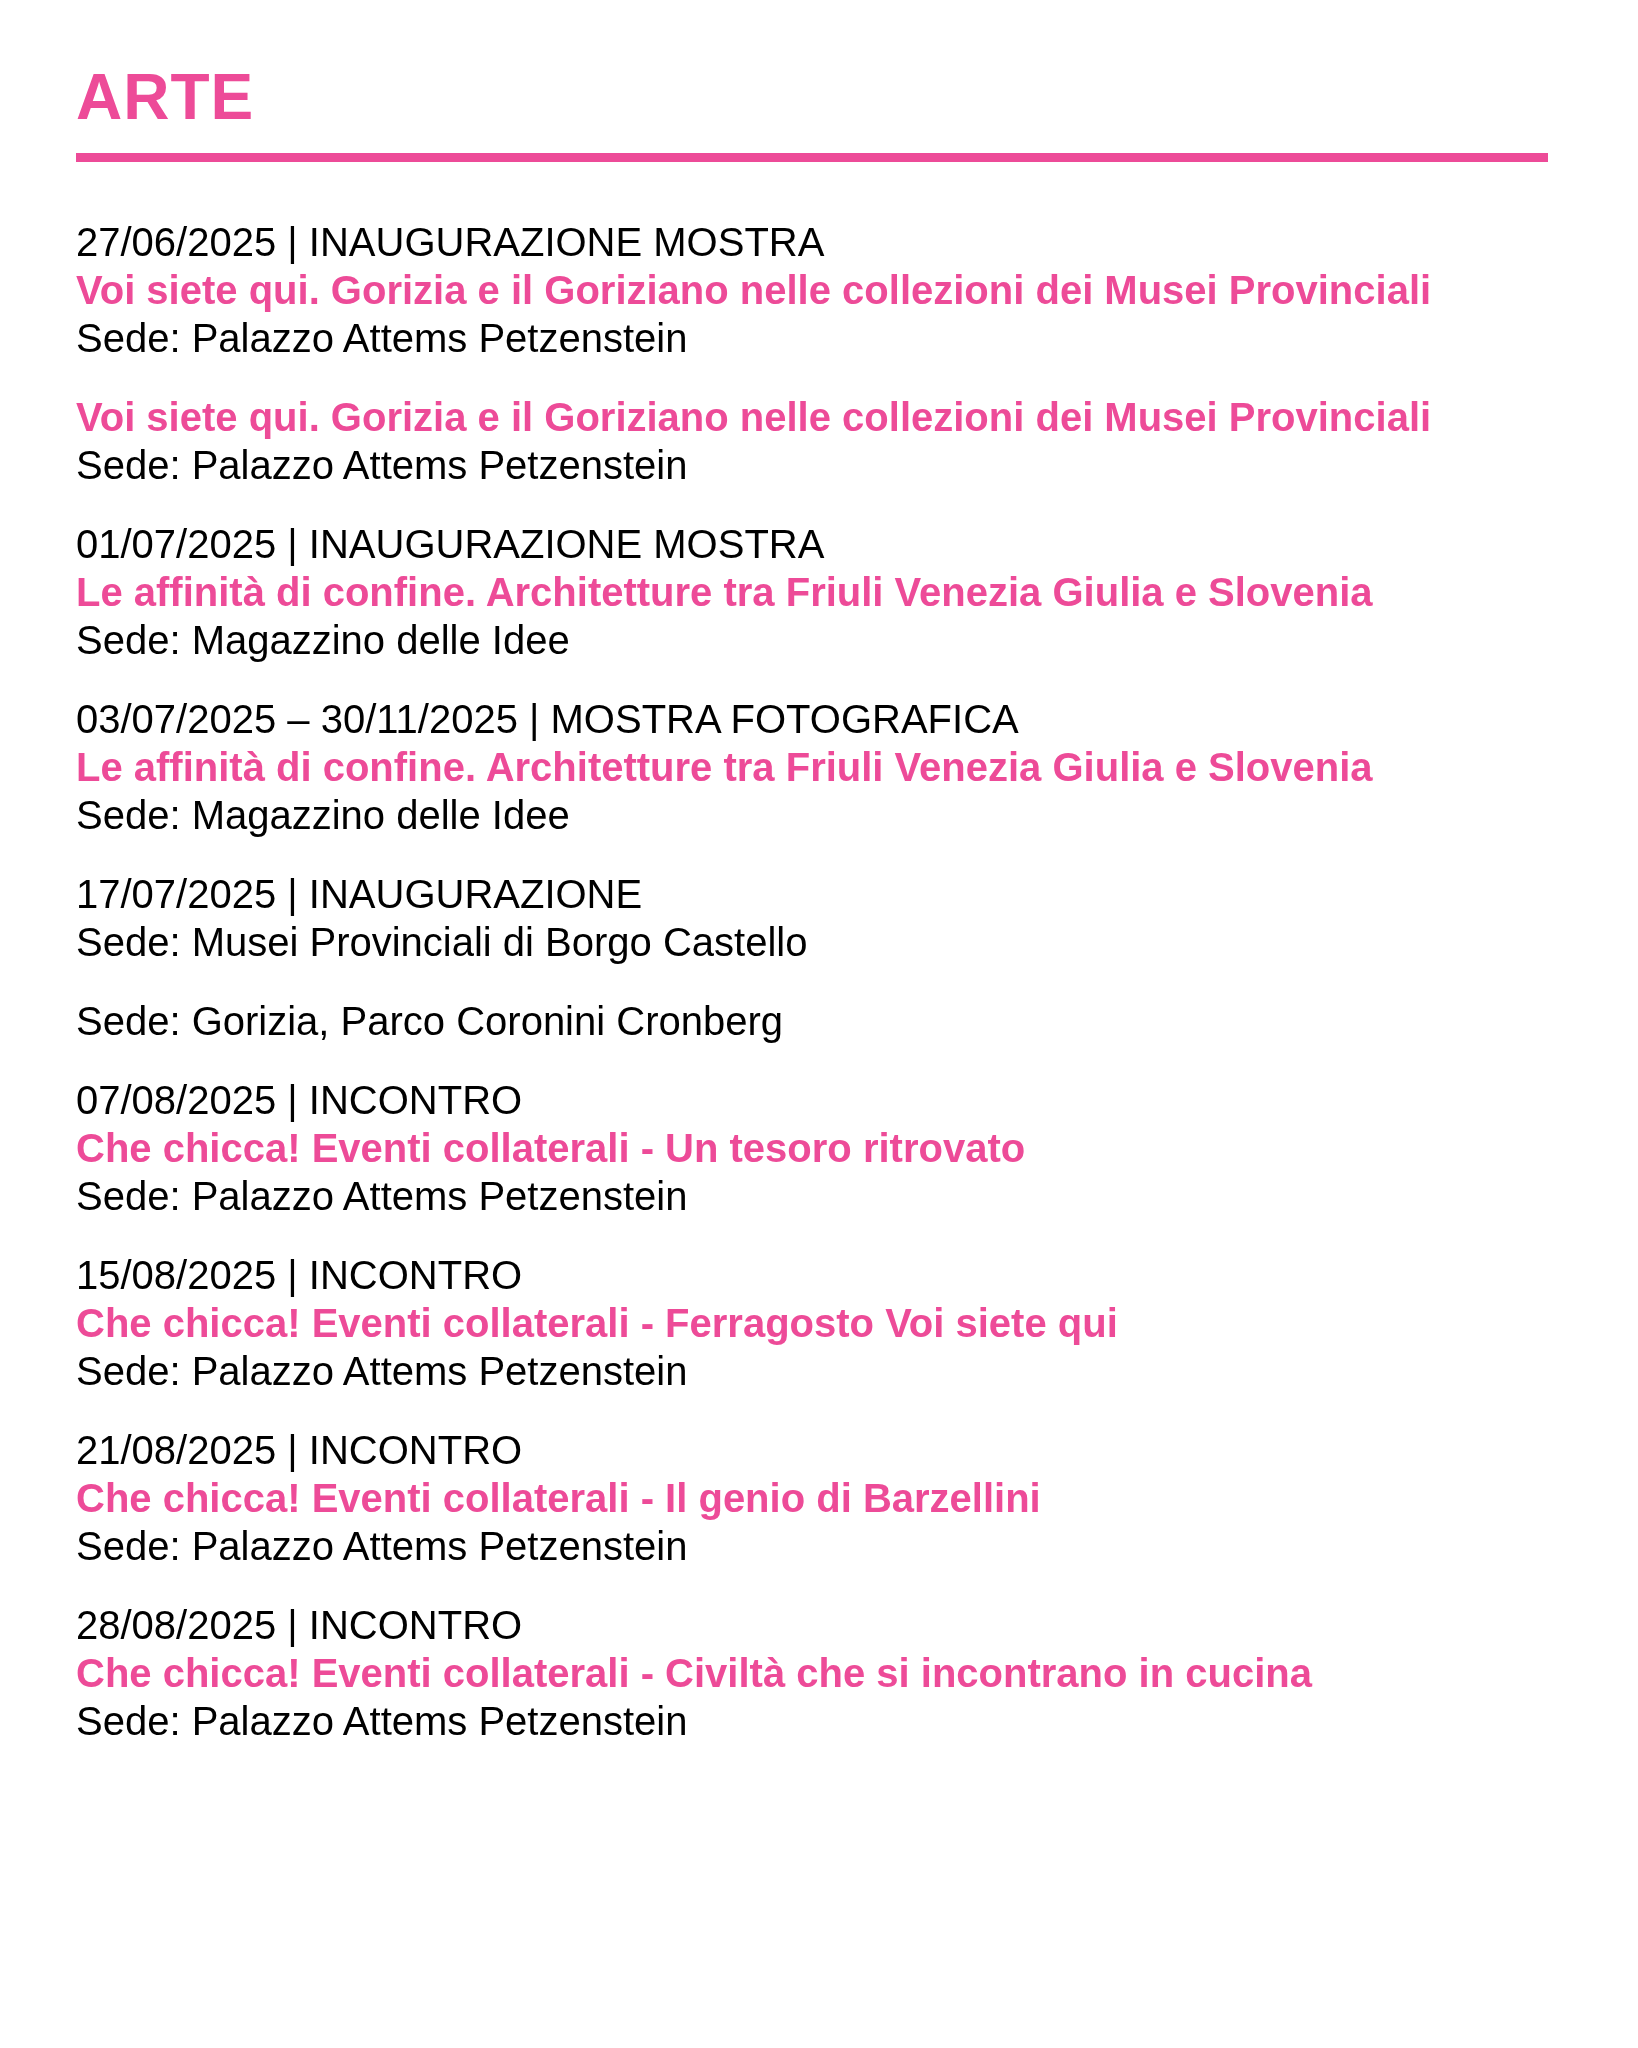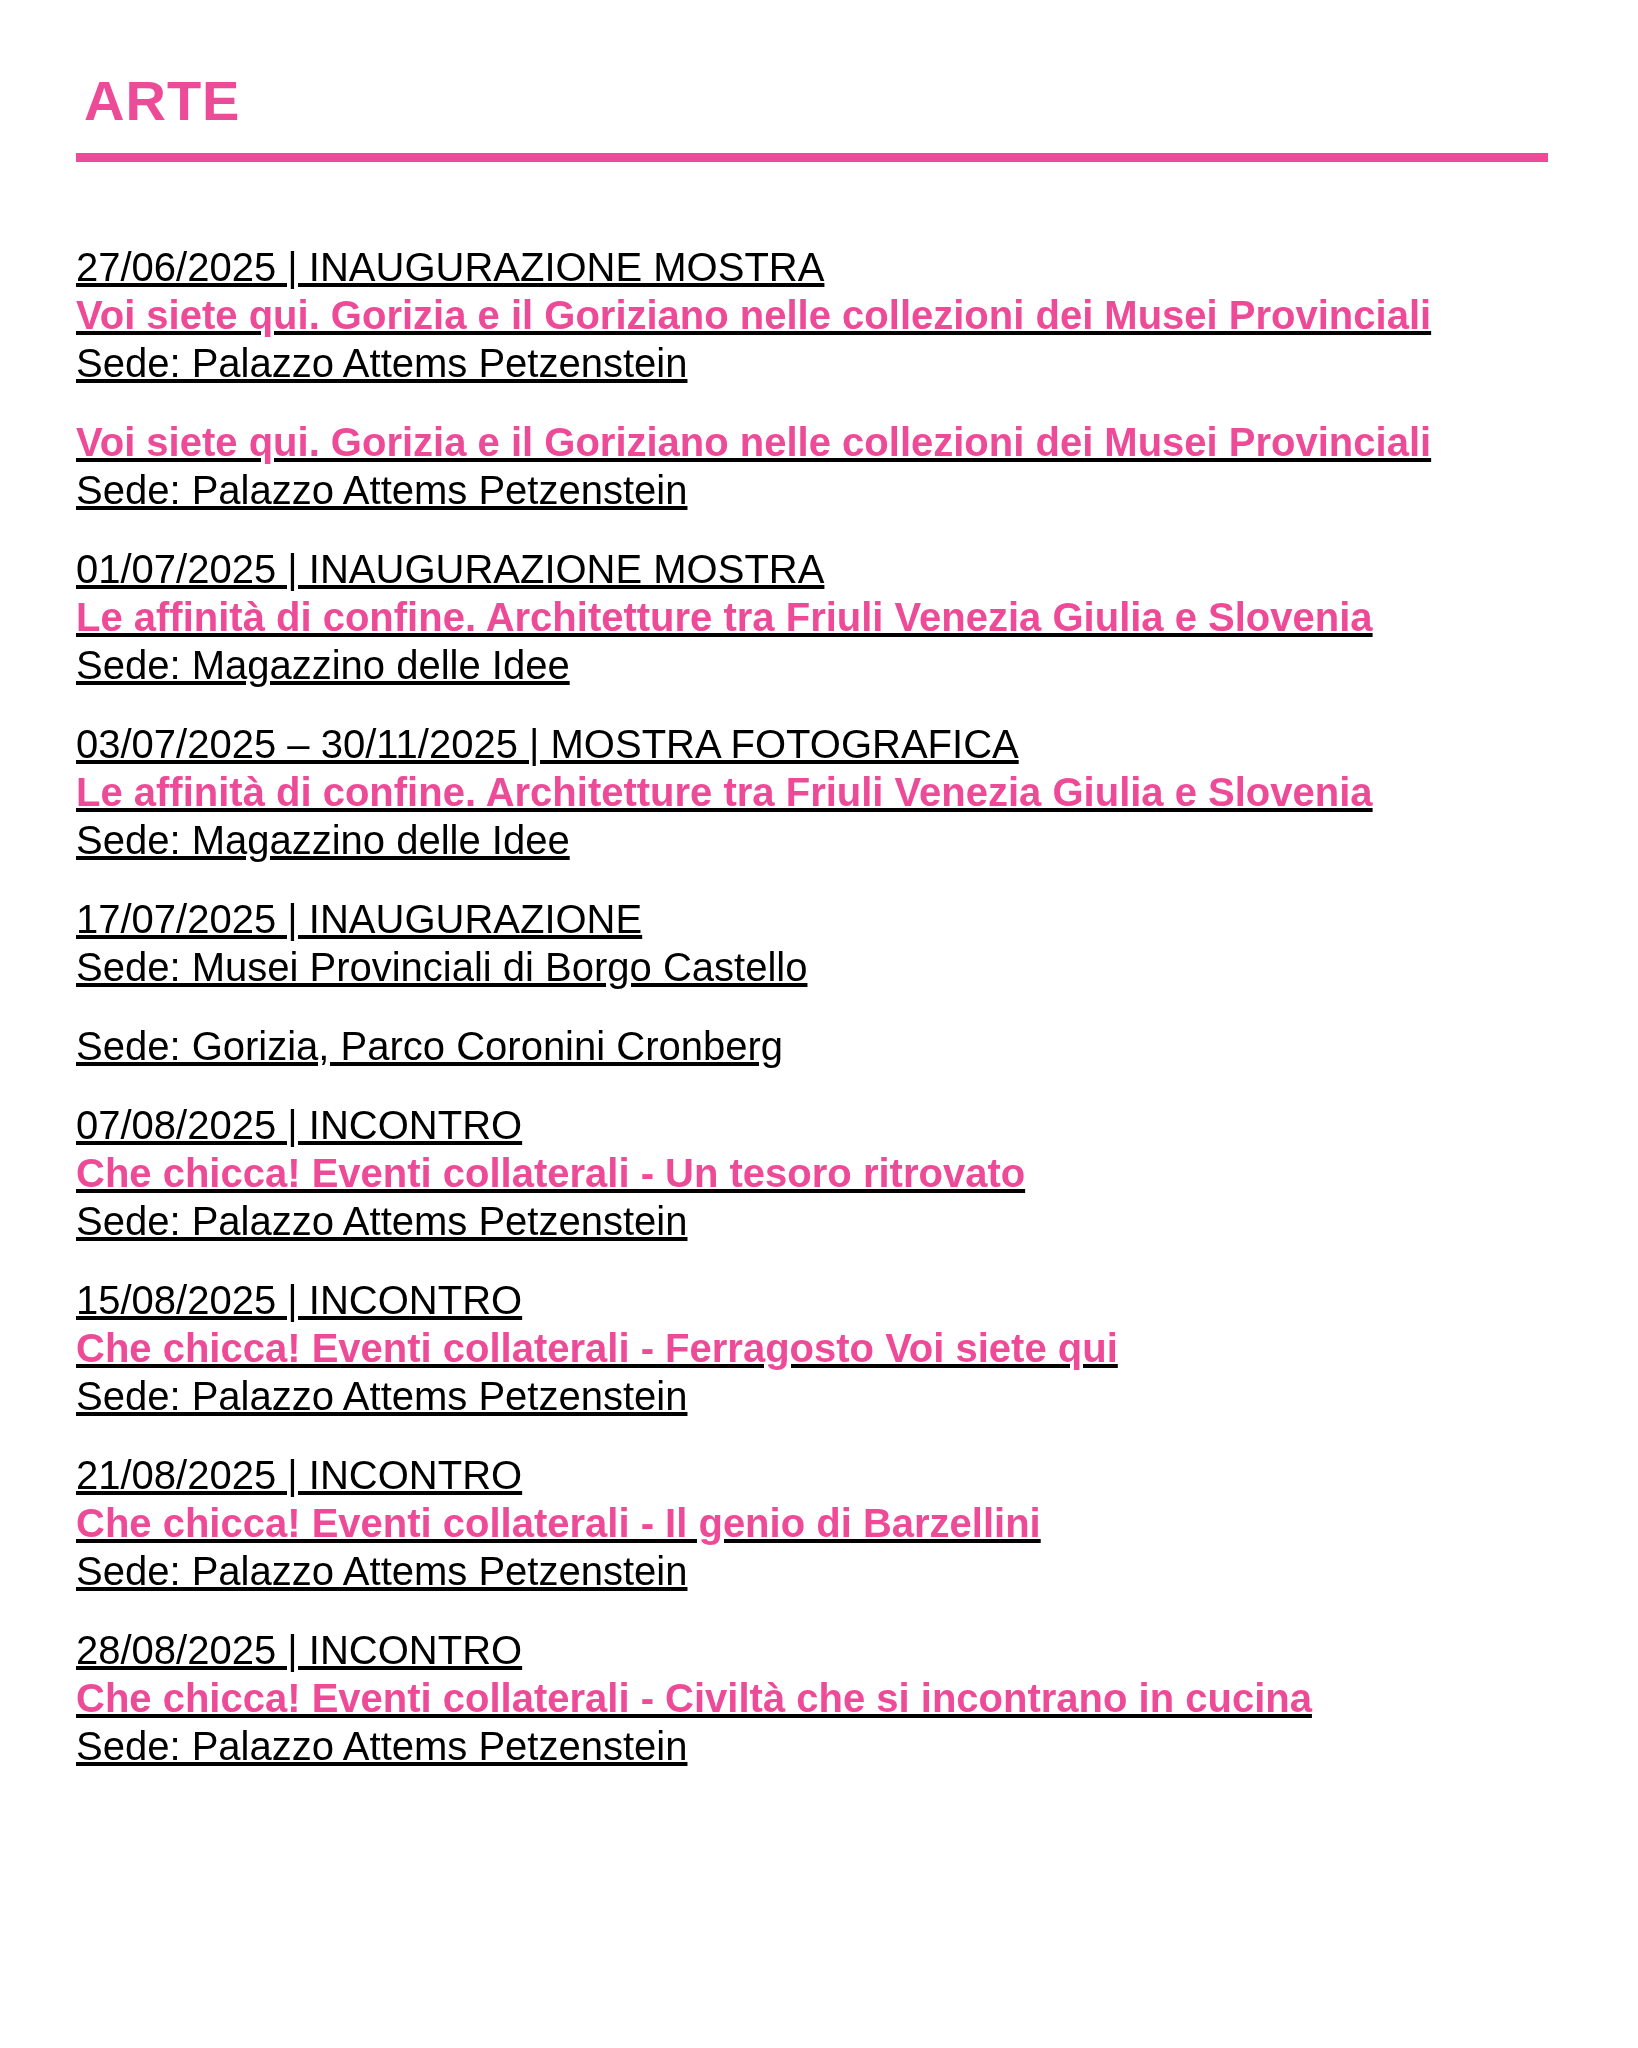--- a/index.html
+++ b/index.html
@@ -19,36 +19,35 @@
     overflow: hidden;
     font-family: "Liberation Sans", "DejaVu Sans", sans-serif;
     color: var(--ink);
   }
   .page {
     width: 100%;
     height: 100%;
     padding: 64px 90px 0 76px;
   }
   .page-title {
-    margin: 8px;
-    font-size: 56px;
+    margin: 0;
+    font-size: 64px;
     line-height: 1.05;
     font-weight: 700;
     letter-spacing: 1px;
     color: var(--accent);
   }
   .title-rule {
     height: 9px;
     width: 100%;
     background: var(--accent);
     margin-top: 22px;
   }
   .event-list {
-    margin-top: 81px;
-    text-decoration: underline;
+    margin-top: 56px;
   }
   .event {
     margin-bottom: 31px;
     font-size: 40px;
     line-height: 48px;
   }
   .event-date {
     color: var(--ink);
     font-weight: 400;
   }

